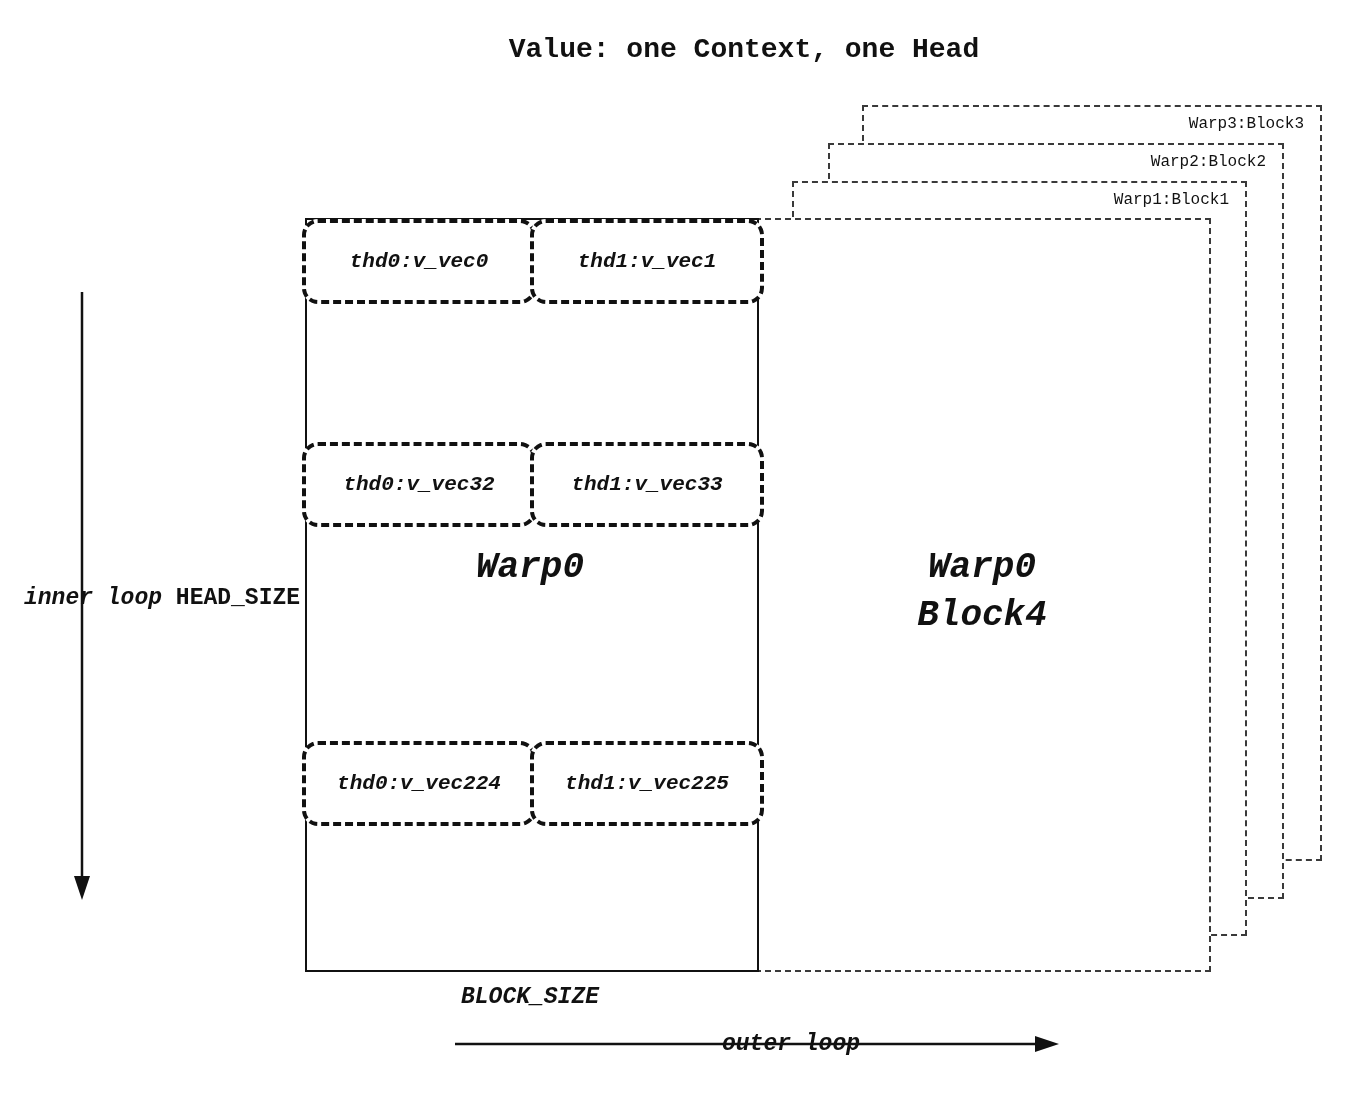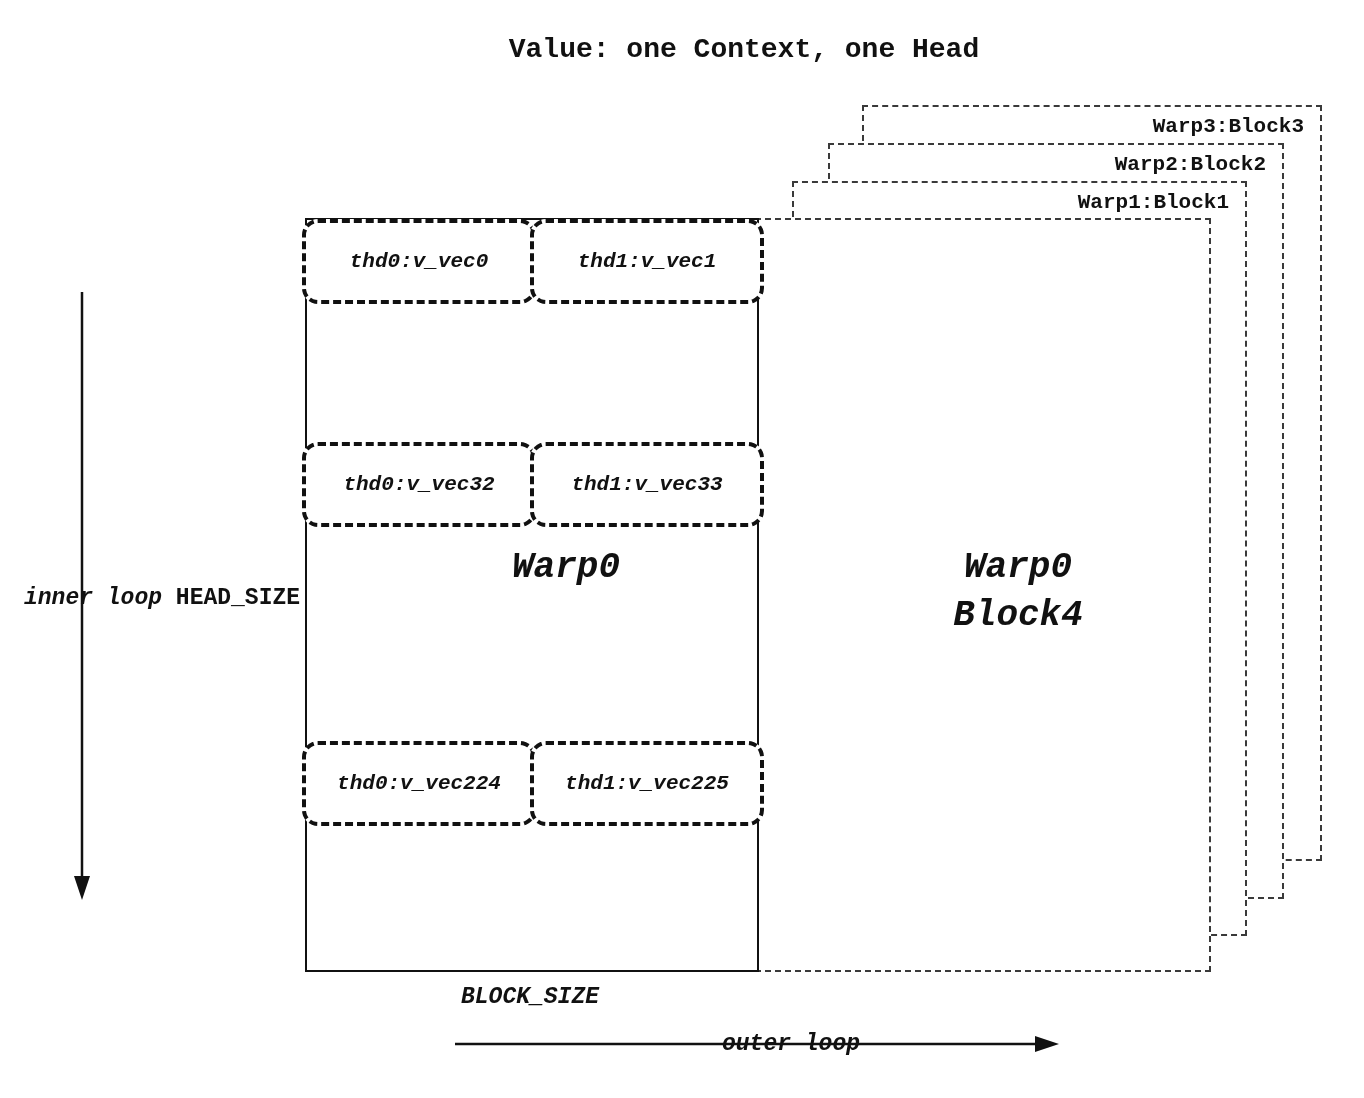--- a/index.html
+++ b/index.html
@@ -33,43 +33,42 @@
     border: 2px dashed #3a3a3a;
   }
   .bg-block.warp3 { left: 862px; top: 105px; width: 456px; height: 752px; }
   .bg-block.warp2 { left: 828px; top: 143px; width: 452px; height: 752px; }
   .bg-block.warp1 { left: 792px; top: 181px; width: 451px; height: 751px; }
   .bg-block.block4 { left: 755px; top: 218px; width: 452px; height: 750px; }
   .bg-label {
     position: absolute;
     top: 8px;
     right: 16px;
-    font-size: 21px;
-    font-weight: 700;
+    font-size: 16px;
+    font-weight: 400;
     white-space: nowrap;
   }
   .main-block {
     position: absolute;
     left: 305px;
     top: 218px;
     width: 450px;
     height: 750px;
     border: 2px solid #111111;
     background: #ffffff;
   }
   .big-label {
     position: absolute;
     top: 544px;
     width: 450px;
     text-align: center;
     font-size: 36px;
     font-weight: 700;
     font-style: italic;
     line-height: 1.32;
-    padding-left: 36px;
   }
   .big-label.b0 { left: 305px; }
   .big-label.b4 { left: 757px; }
   .thread-cell {
     position: absolute;
     height: 77px;
     border: 4px dashed #111111;
     border-radius: 16px;
     background: #ffffff;
     display: flex;

